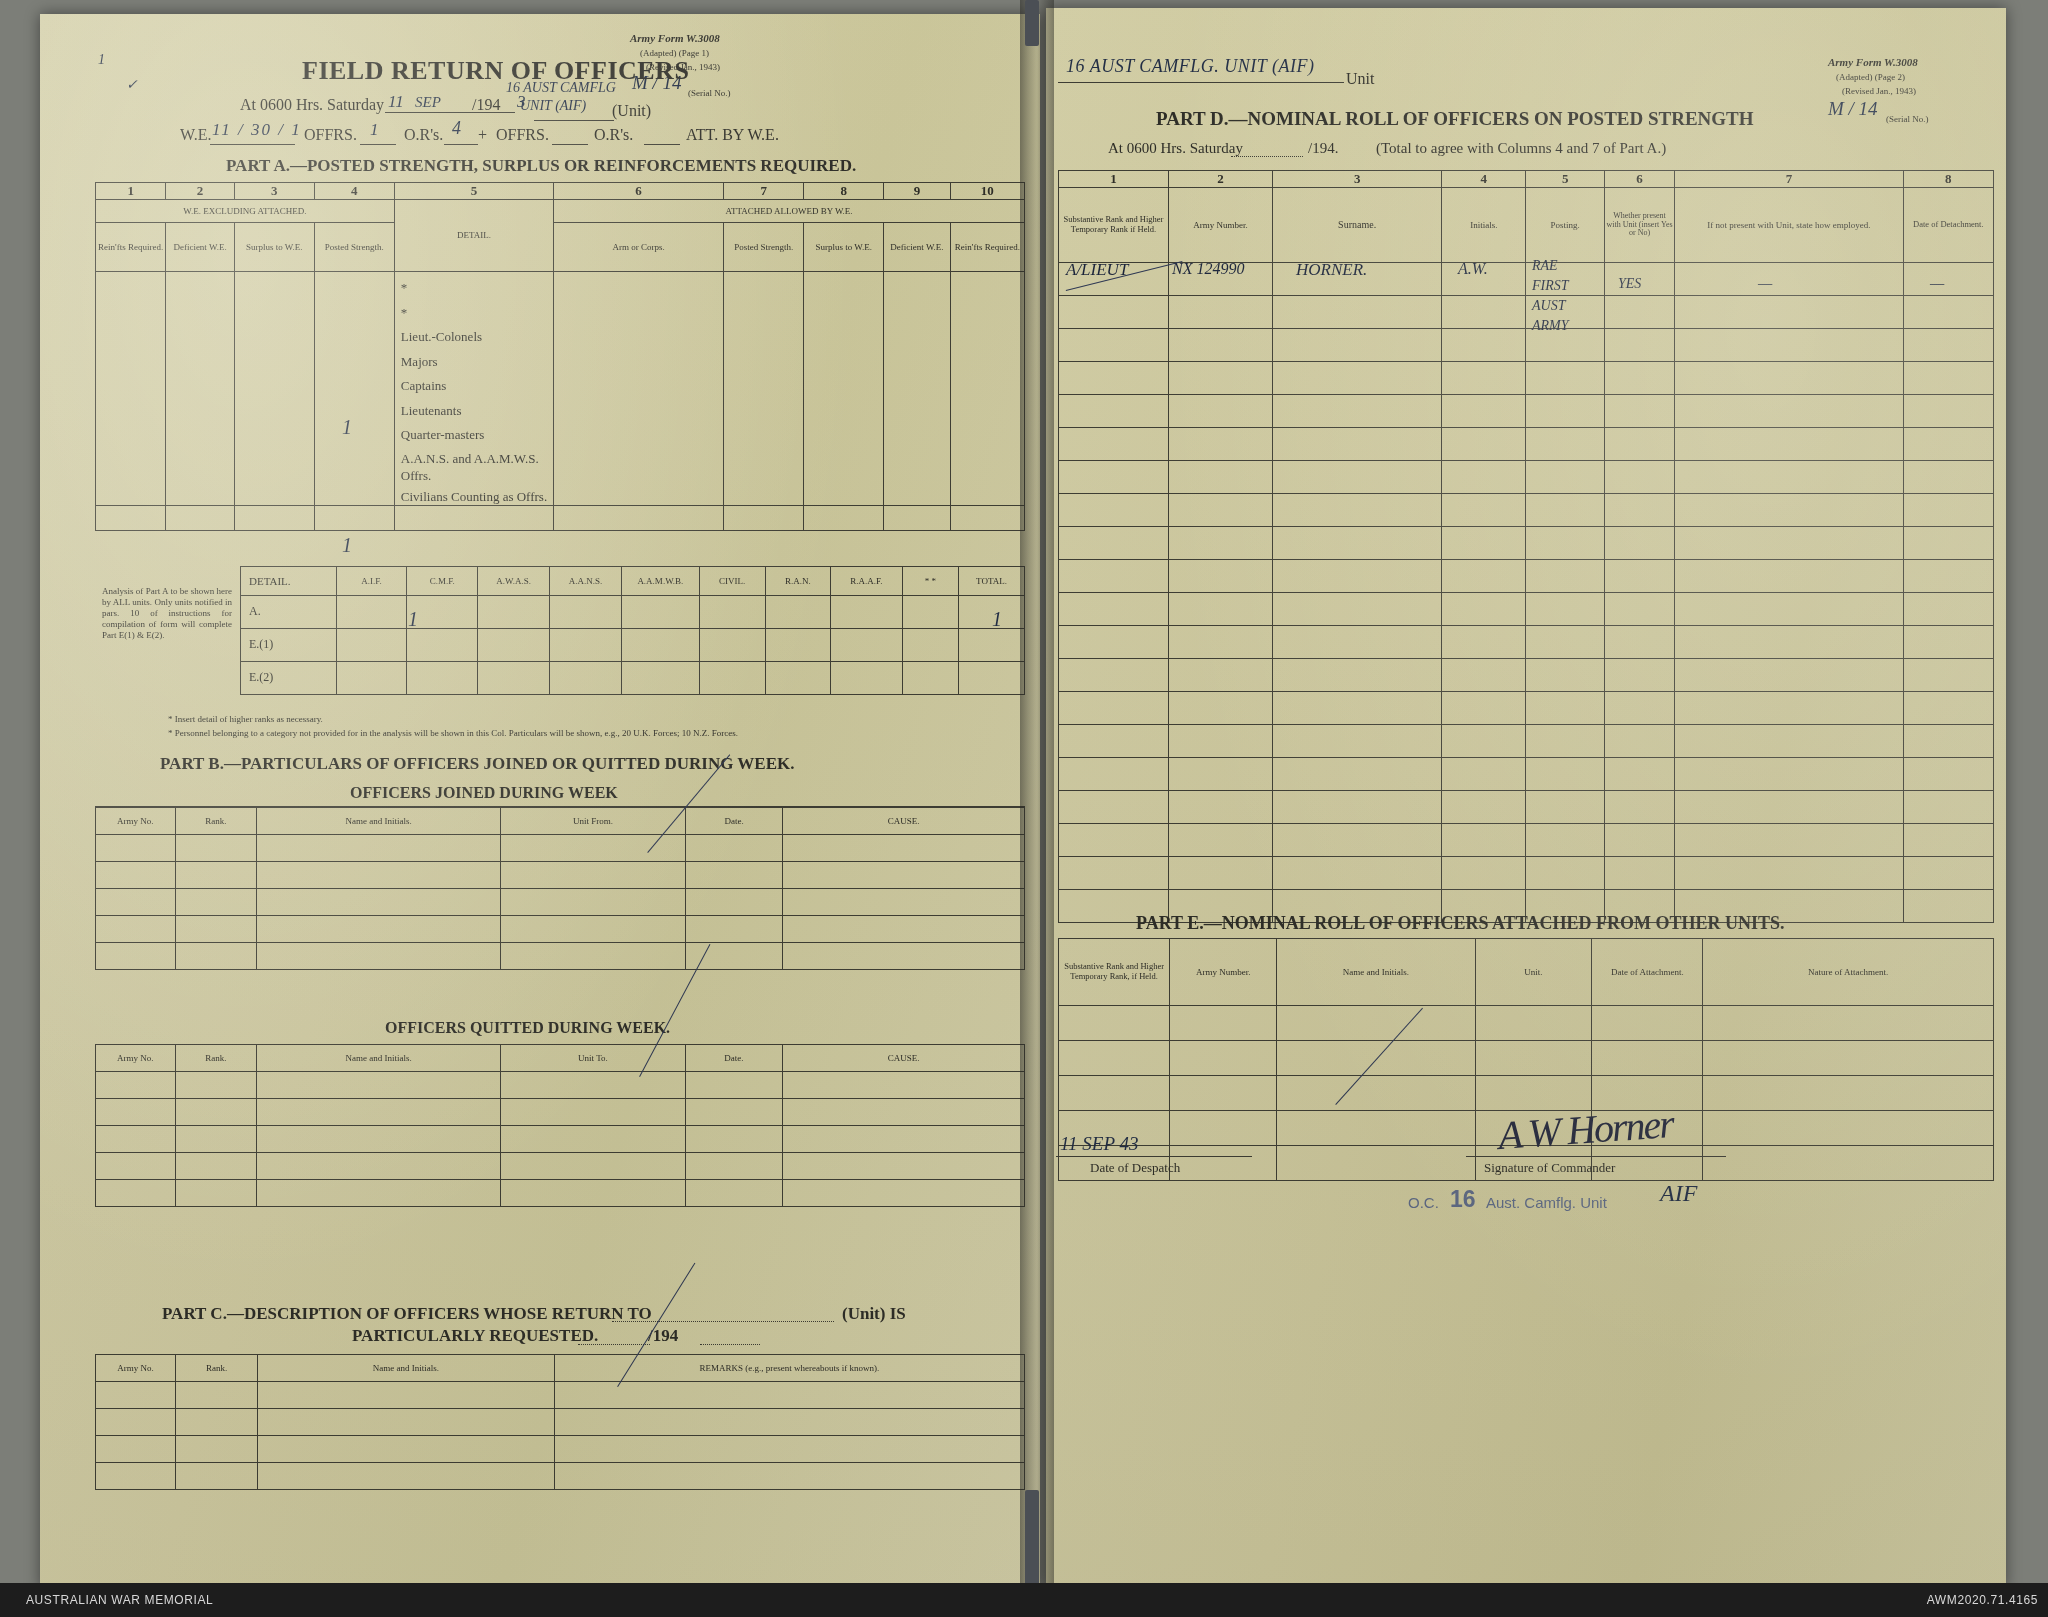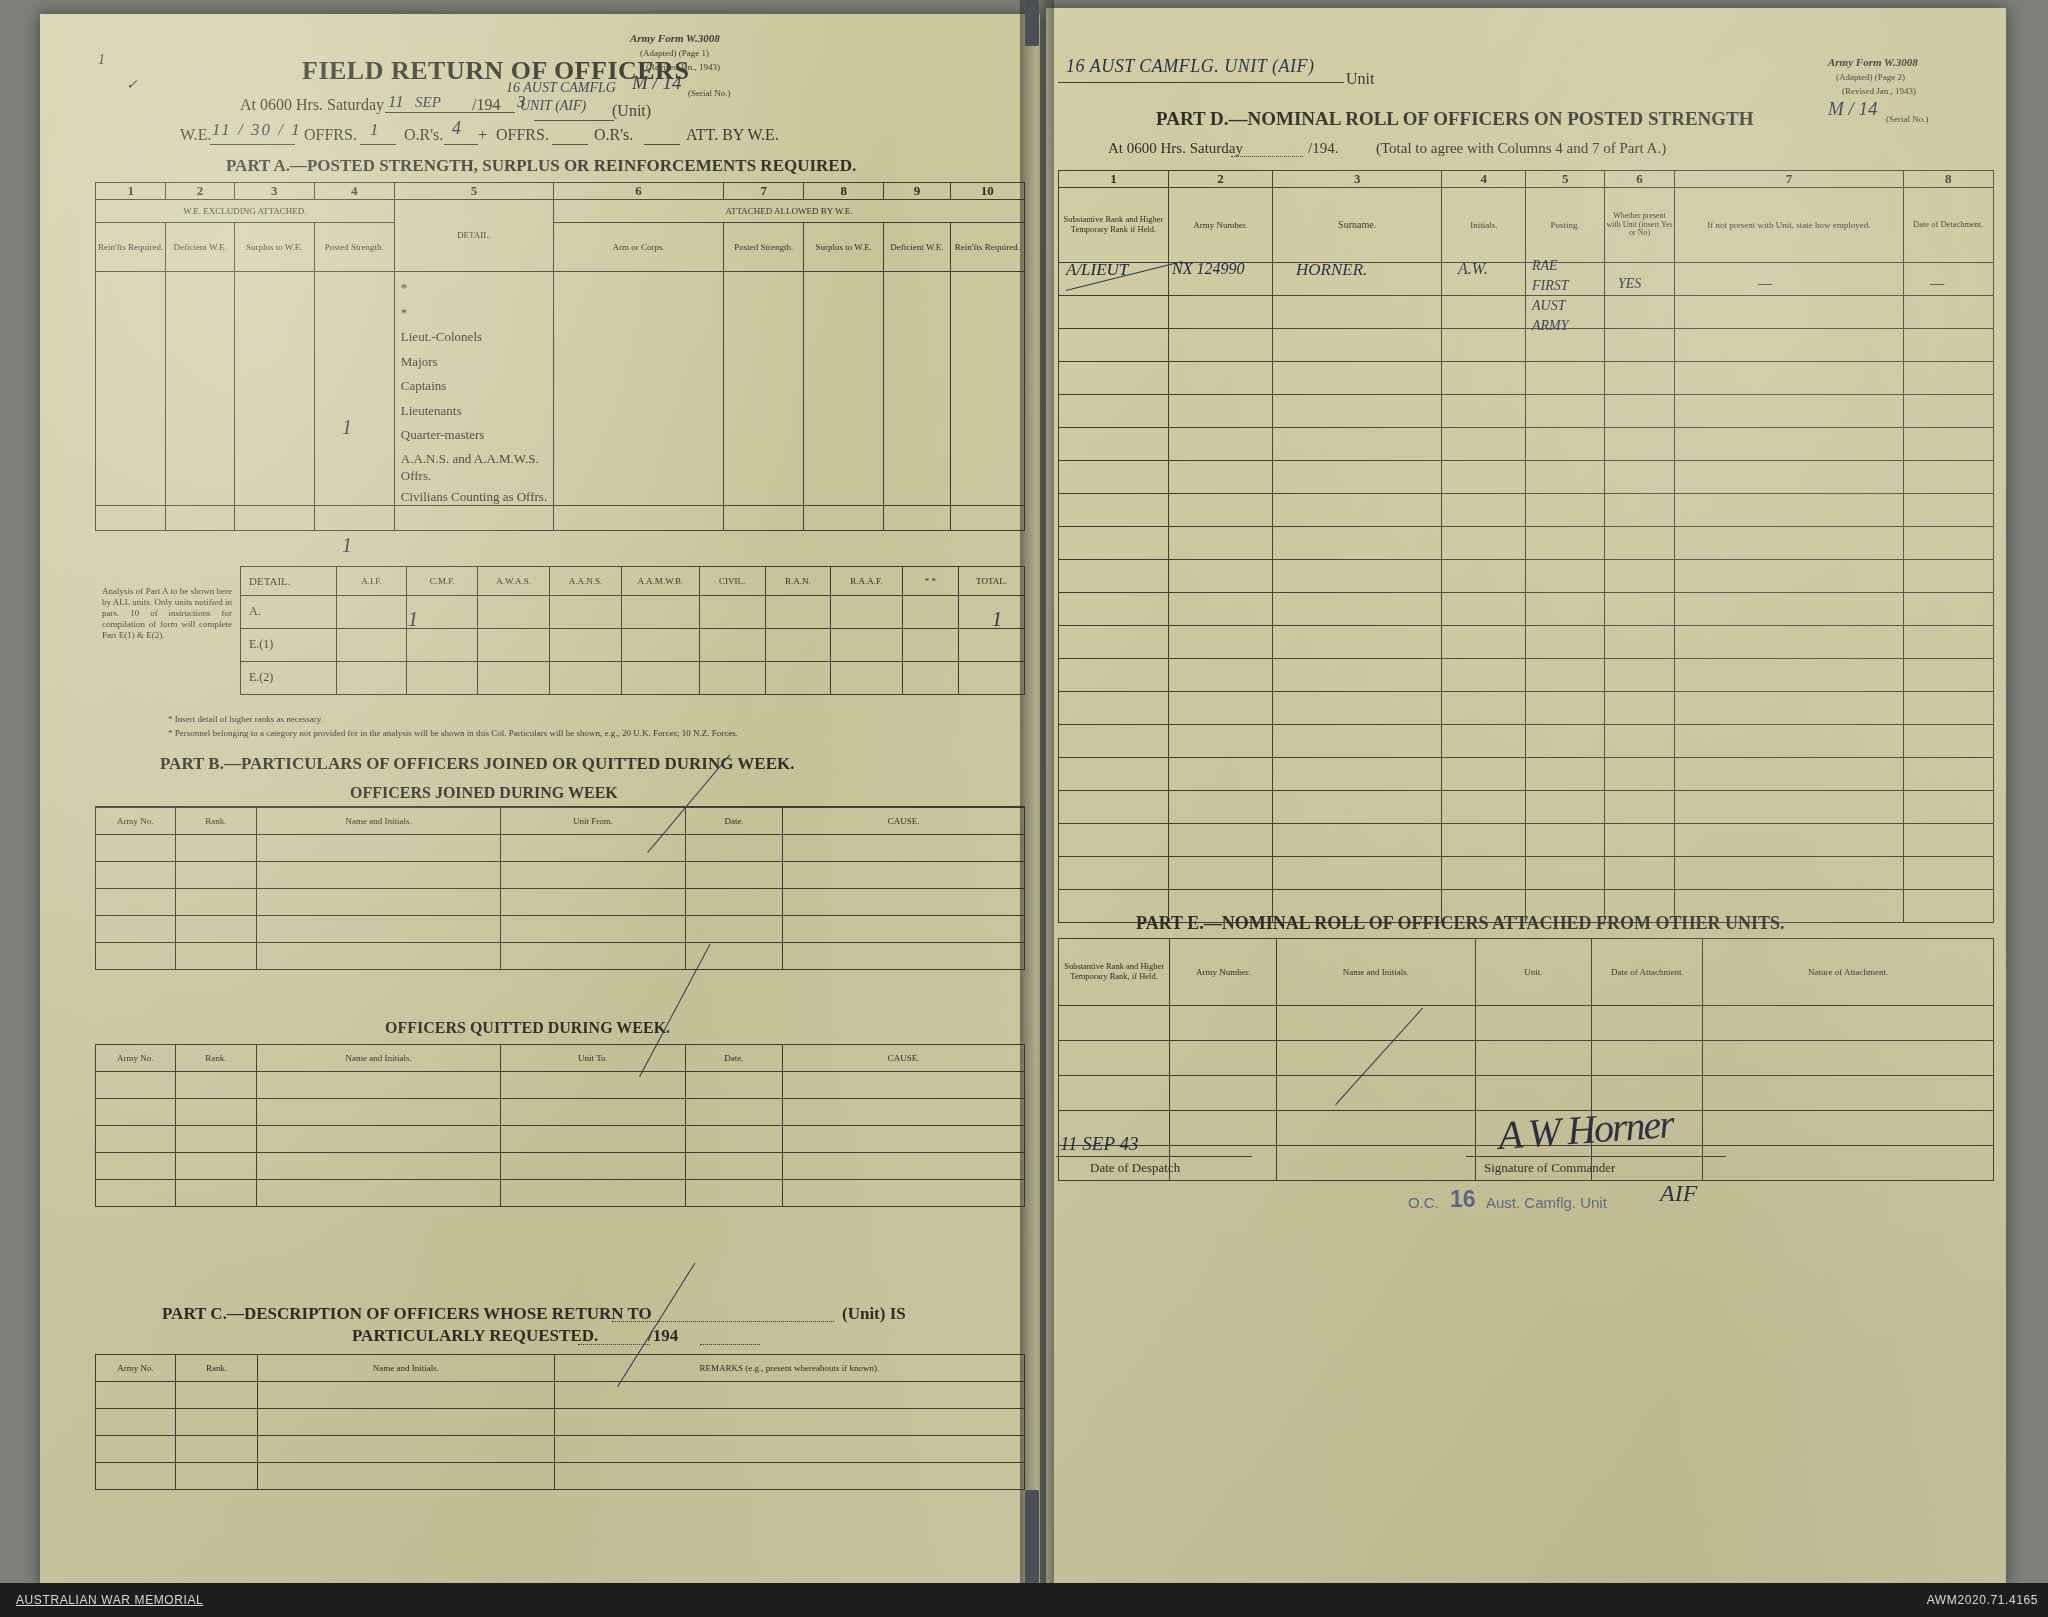--- a/index.html
+++ b/index.html
@@ -2,21 +2,21 @@
 <html><head>
 <meta charset="utf-8">
 <style>
   html,body{margin:0;padding:0;background:#6d6f6a;}
   body{width:2048px;height:1617px;position:relative;font-family:"Liberation Serif",serif;overflow:hidden;}
 
   
   .scan{position:absolute;left:0;top:0;width:2048px;height:1617px;background:#7c7e78;}
   .footerbar{position:absolute;left:0;bottom:0;width:2048px;height:34px;background:#1d1d1d;color:#d8d8d8;
              font-family:"Liberation Sans",sans-serif;font-size:12px;letter-spacing:.6px;}
-  .footerbar .l{position:absolute;left:16px;top:10px;text-decoration:underline;}
+  .footerbar .l{position:absolute;left:26px;top:10px;}
   .footerbar .r{position:absolute;right:10px;top:10px;}
 
   
   .sheet{position:absolute;background:#d8d4ae;box-shadow:0 0 14px rgba(0,0,0,.45);}
   #sheet-left{left:40px;top:14px;width:1000px;height:1575px;
     background:linear-gradient(105deg,#d9d5b0 0%,#d4cfa6 38%,#cfcb9f 62%,#d7d3ad 100%);}
   #sheet-right{left:1046px;top:8px;width:960px;height:1580px;
     background:linear-gradient(100deg,#d7d3ab 0%,#d2cda2 40%,#cdc89b 70%,#d5d1a9 100%);}
   .spine{position:absolute;left:1020px;top:0;width:34px;height:1583px;
     background:linear-gradient(90deg,rgba(40,40,35,.55),rgba(90,90,80,.15),rgba(40,40,35,.5));}

